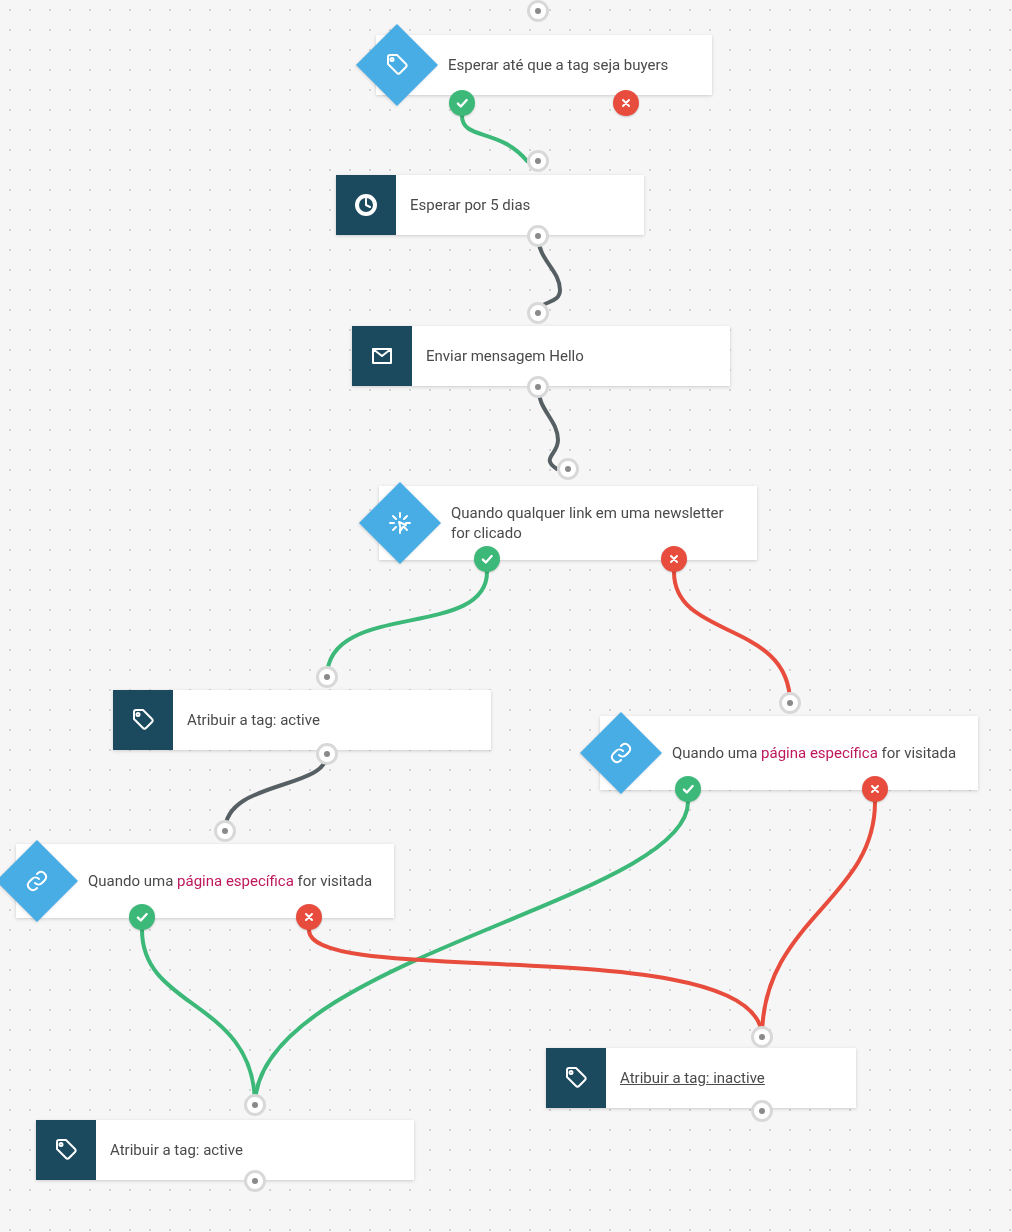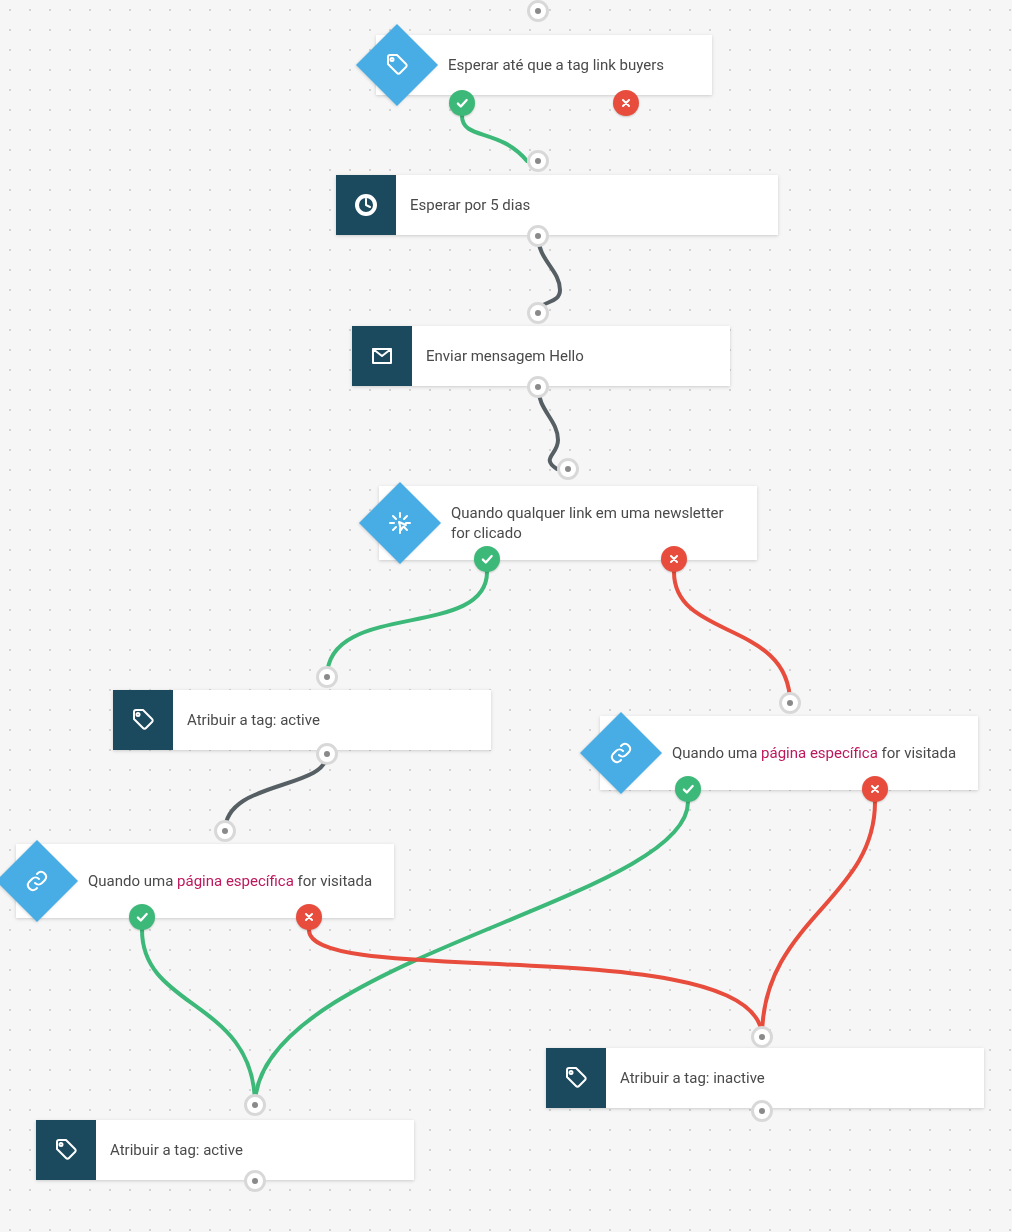--- a/index.html
+++ b/index.html
@@ -89,23 +89,23 @@
         <path d="M309,930 C309,990 762,930 762,1037" stroke="#e74c3c"></path>
       </g>
   </svg>
   <div id="layer">
       <div class="node condition" style="left: 376px; top: 35px; width: 336px;">
         <div class="diamond">
           <svg width="24" height="24" viewBox="0 0 24 24" fill="none" stroke="#fff" stroke-width="2" stroke-linecap="round" stroke-linejoin="round">
             <path d="M21 11l-8-8-1-1H5a2 2 0 0 0-2 2v7l1 1 8 8a2 2 0 0 0 3 0l6-6a2 2 0 0 0 0-3zM7 8a1.5 1.5 0 1 1 0-3 1.5 1.5 0 0 1 0 3z"></path>
           </svg>
         </div>
-        <div class="content">Esperar até que a tag link buyers</div>
-      </div>
-      <div class="node action" style="left: 336px; top: 175px; width: 442px;">
+        <div class="content">Esperar até que a tag seja buyers</div>
+      </div>
+      <div class="node action" style="left: 336px; top: 175px; width: 308px;">
         <div class="icon-tile">
           <svg width="24" height="24" viewBox="0 0 24 24" fill="none" stroke="#fff" stroke-width="2" stroke-linecap="round" stroke-linejoin="round">
             <path d="M12 2a10 10 0 1 0 0 20 10 10 0 0 0 0-20zm0 18a8 8 0 1 1 0-16 8 8 0 0 1 0 16zM12 6v6l4 2"></path>
           </svg>
         </div>
         <div class="content">Esperar por 5 dias</div>
       </div>
       <div class="node action" style="left: 352px; top: 326px; width: 378px;">
         <div class="icon-tile">
           <svg width="24" height="24" viewBox="0 0 24 24" fill="none" stroke="#fff" stroke-width="2" stroke-linecap="round" stroke-linejoin="round">
@@ -139,21 +139,21 @@
         <div class="content">Quando uma <span class="link">página específica</span> for visitada</div>
       </div>
       <div class="node condition" style="left: 16px; top: 844px; width: 378px; min-height: 74px;">
         <div class="diamond">
           <svg width="24" height="24" viewBox="0 0 24 24" fill="none" stroke="#fff" stroke-width="2" stroke-linecap="round" stroke-linejoin="round">
             <path d="M10 14a5 5 0 0 0 7 0l3-3a5 5 0 0 0-7-7l-1 1 M14 10a5 5 0 0 0-7 0l-3 3a5 5 0 0 0 7 7l1-1"></path>
           </svg>
         </div>
         <div class="content">Quando uma <span class="link">página específica</span> for visitada</div>
       </div>
-      <div class="node action" style="left: 546px; top: 1048px; width: 438px;">
+      <div class="node action" style="left: 546px; top: 1048px; width: 310px; text-decoration: underline;">
         <div class="icon-tile">
           <svg width="24" height="24" viewBox="0 0 24 24" fill="none" stroke="#fff" stroke-width="2" stroke-linecap="round" stroke-linejoin="round">
             <path d="M21 11l-8-8-1-1H5a2 2 0 0 0-2 2v7l1 1 8 8a2 2 0 0 0 3 0l6-6a2 2 0 0 0 0-3zM7 8a1.5 1.5 0 1 1 0-3 1.5 1.5 0 0 1 0 3z"></path>
           </svg>
         </div>
         <div class="content">Atribuir a tag: inactive</div>
       </div>
       <div class="node action" style="left: 36px; top: 1120px; width: 378px;">
         <div class="icon-tile">
           <svg width="24" height="24" viewBox="0 0 24 24" fill="none" stroke="#fff" stroke-width="2" stroke-linecap="round" stroke-linejoin="round">

